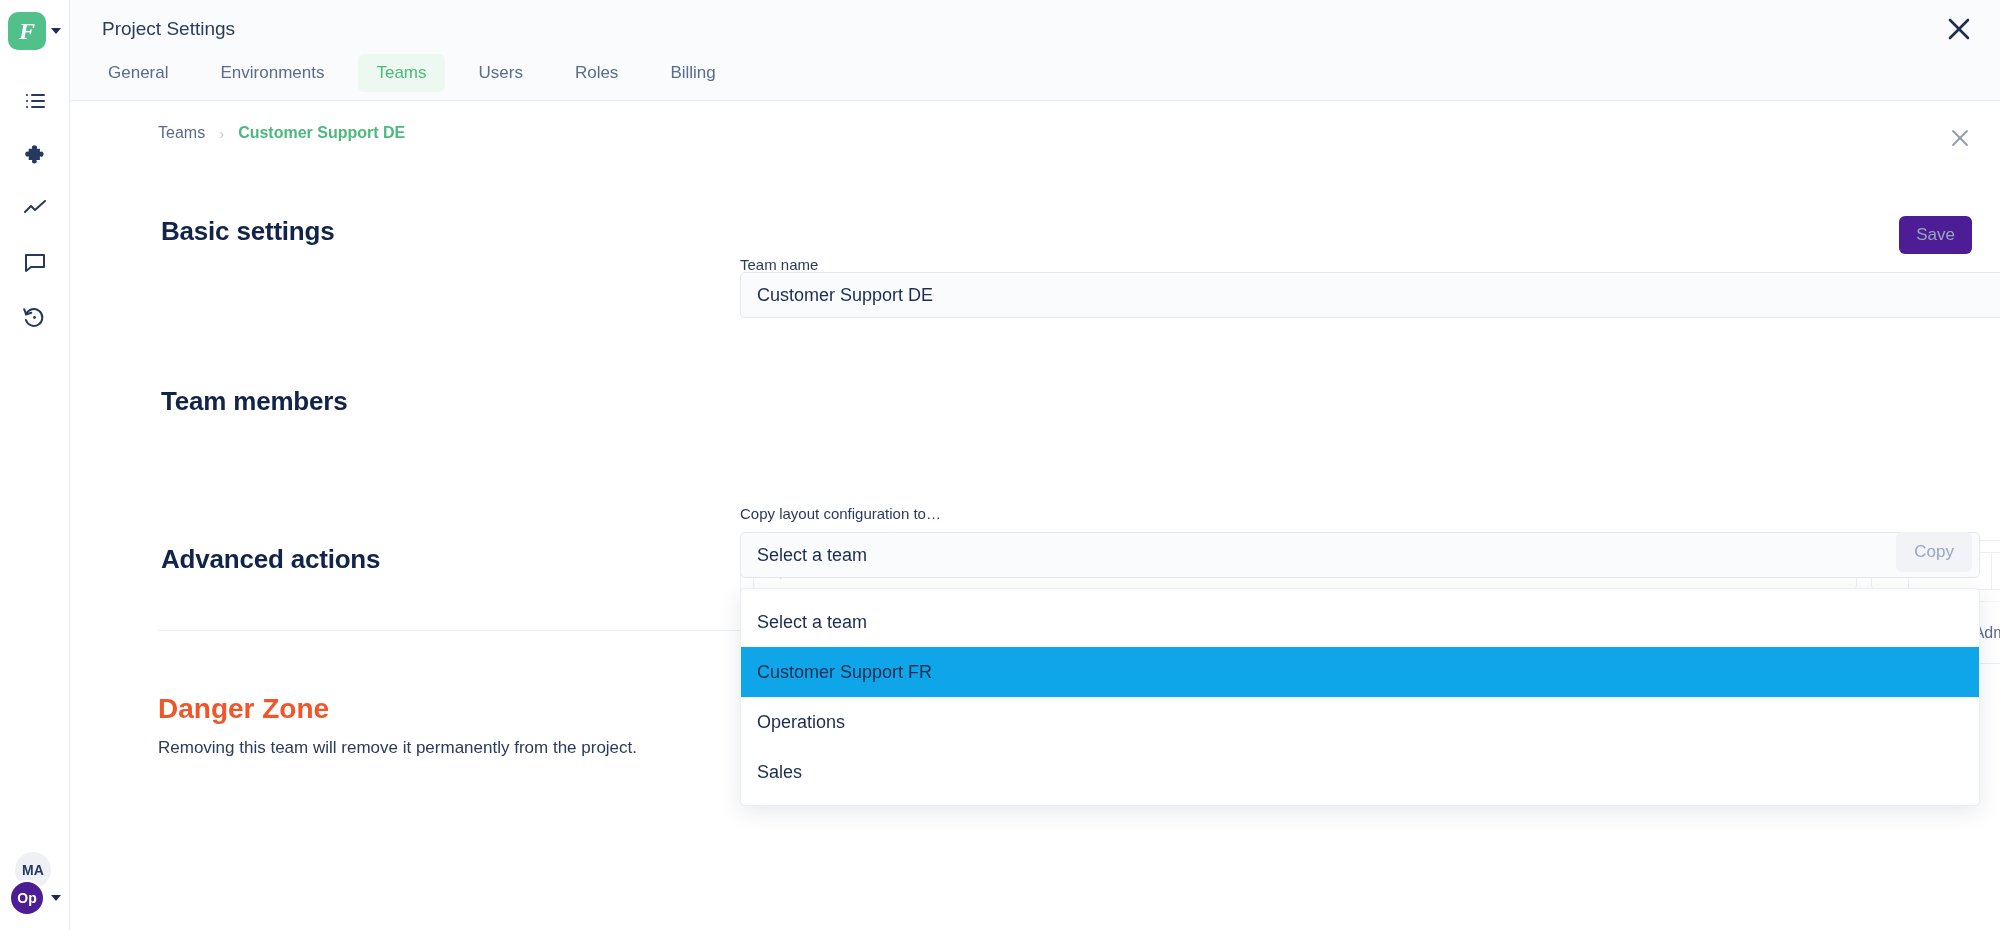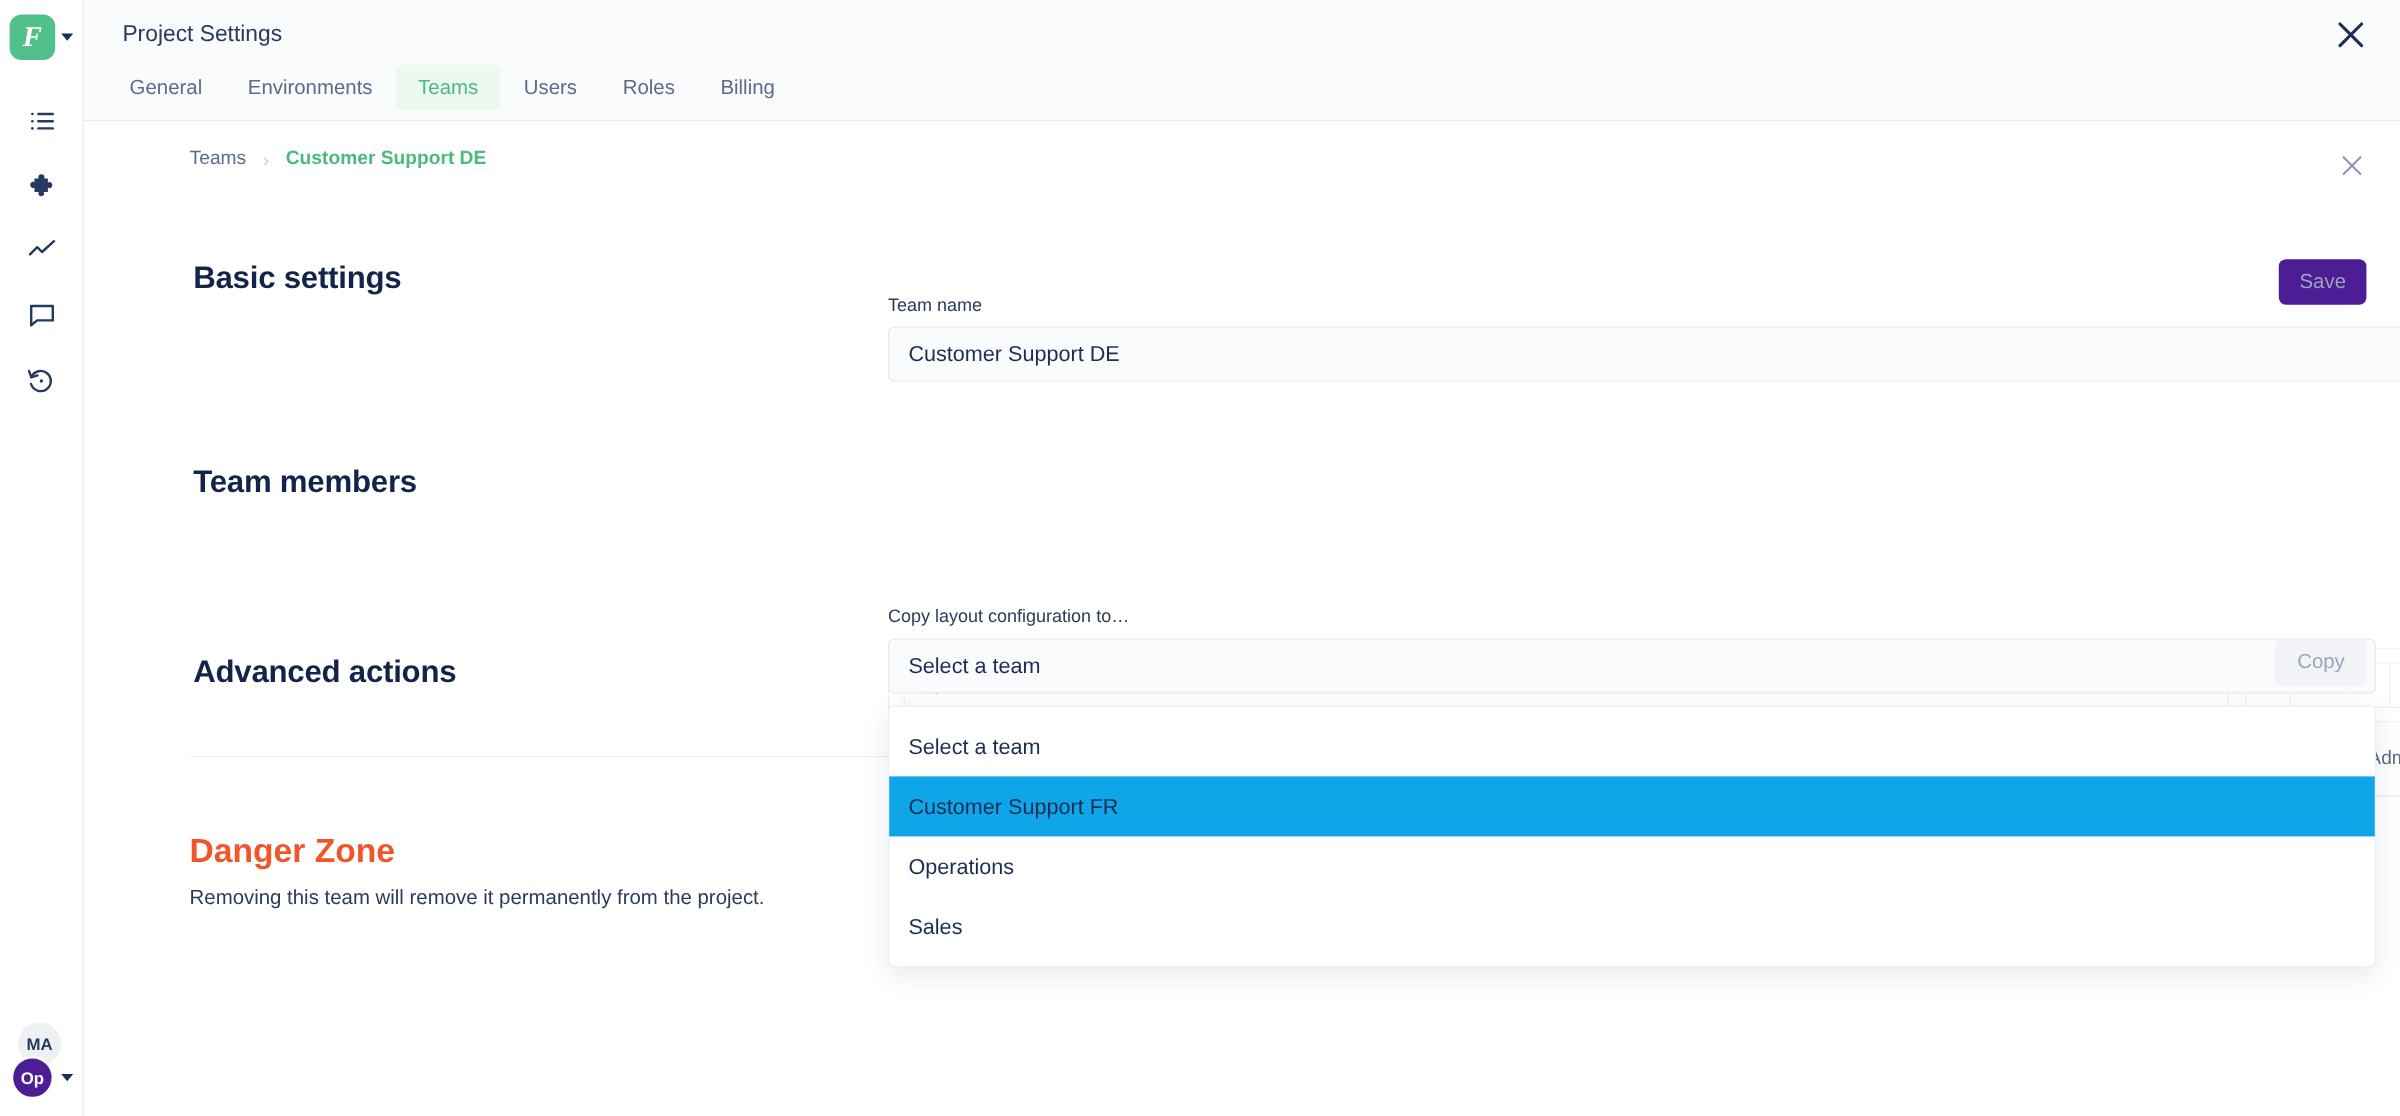--- a/index.html
+++ b/index.html
@@ -69,21 +69,21 @@
   .panel-title {
     position: absolute; left: 32px; top: 18px;
     font-size: 19px; color: #2b3b5c;
   }
   .head-close {
     position: absolute; right: 28px; top: 16px;
     cursor: pointer; line-height: 0;
   }
   .tabs {
     position: absolute; left: 20px; bottom: 8px;
-    display: flex; align-items: center; gap: 2px;
+    display: flex; align-items: center; gap: 16px;
   }
   .tab {
     padding: 9px 18px; border-radius: 6px;
     font-size: 17px; color: #5b6b8c; cursor: pointer;
     white-space: nowrap;
   }
   .tab.active { color: #4cb97f; background: #edf8f1; }
 
   .breadcrumb {
     position: absolute; left: 88px; top: 124px;
@@ -114,21 +114,21 @@
     position: absolute; right: 28px; top: 56px;
     padding: 9px 17px; border-radius: 6px;
     background: #4c1d95; color: #9aa6bb;
     font-size: 17px; border: none; cursor: default;
   }
 
   .field-label {
     position: absolute;
     font-size: 15px; color: #2b3b5c;
   }
-  #lbl-team { left: 670px; top: 86px; text-align: center; }
+  #lbl-team { left: 670px; top: 96px; text-align: center; }
   #lbl-copy { left: 670px; top: 345px; }
 
   .txt-input {
     position: absolute; left: 670px; top: 112px;
     width: 1302px; height: 46px;
     border: 1px solid #e4e8ee; border-radius: 5px;
     background: #fafbfc;
     font-size: 18px; color: #1b2d52;
     padding: 0 16px;
     font-family: "Liberation Sans", sans-serif;

